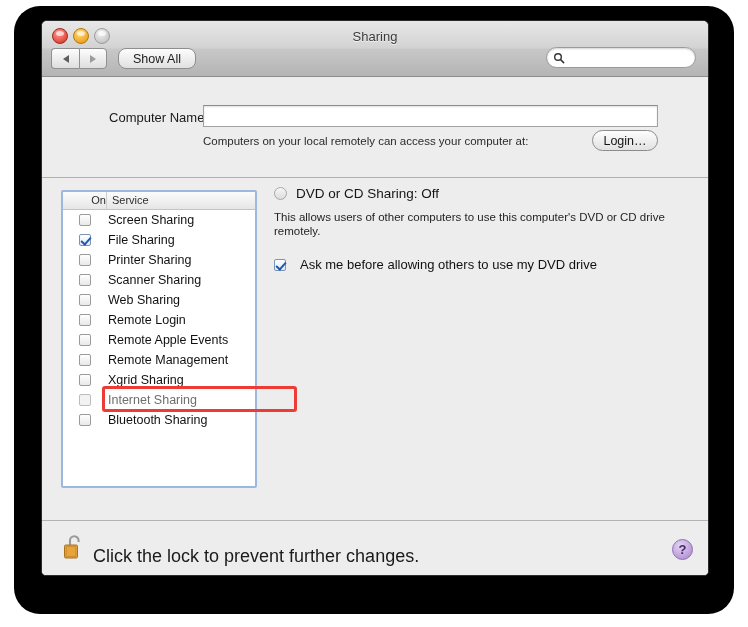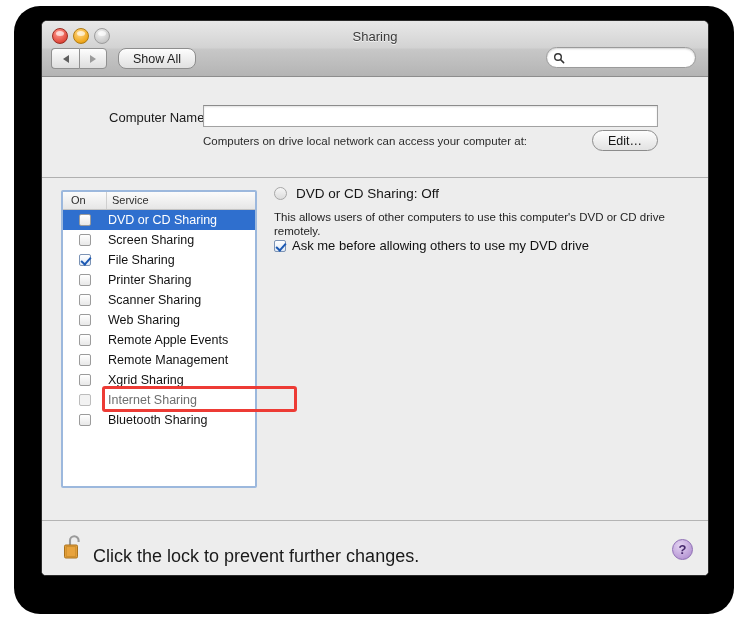--- a/index.html
+++ b/index.html
@@ -239,20 +239,21 @@
     border-bottom: 1px solid #c3c3c3;
     font-size: 11px;
     color: #2d2d2d;
   }
   #col-on {
     width: 44px;
     padding-left: 8px;
     line-height: 17px;
     border-right: 1px solid #cfcfcf;
     box-sizing: border-box;
+    text-align: right;
   }
   #col-service {
     flex: 1;
     padding-left: 5px;
     line-height: 17px;
     box-sizing: border-box;
   }
   .service-row {
     display: flex;
     align-items: center;
@@ -318,24 +319,26 @@
     margin-right: 9px;
   }
   #detail-desc {
     margin-top: 9px;
     font-size: 11.5px;
     color: #242424;
     line-height: 14px;
     width: 398px;
   }
   #ask-row {
+    margin-top: 19px;
     display: flex;
     align-items: center;
     font-size: 13px;
     color: #111111;
+    gap: 8px;
   }
   #ask-checkbox { margin-right: 6px; }
 
   
   #bottom-bar {
     position: relative;
     height: 56px;
     background: #ededed;
     border-top: 1px solid #b4b4b4;
   }
@@ -414,40 +417,34 @@
         <circle cx="5" cy="5" r="3.3" fill="none" stroke="#333" stroke-width="1.4"></circle>
         <line x1="7.5" y1="7.5" x2="10.6" y2="10.6" stroke="#333" stroke-width="1.6" stroke-linecap="round"></line>
       </svg>
       <input id="search-input" type="text" placeholder="" style="">
     </div>
   </div>
 
   <div id="upper-pane">
     <div id="computer-name-label">Computer Name:</div>
     <input id="computer-name-input" type="text" placeholder="" style="">
-    <div id="network-hint">Computers on drive local network can access your computer at:</div>
+    <div id="network-hint">Computers on your local remotely can access your computer at:</div>
     <div id="edit-button">
-      <span>Edit…</span>
+      <span>Login…</span>
     </div>
   </div>
 
   <div id="content">
 
     <div id="service-list-box">
       <div id="list-header">
         <div id="col-on">On</div>
         <div id="col-service">Service</div>
       </div>
       <div id="service-rows">
-          <div class="service-row selected">
-            <div class="row-check">
-              <span class="cb"></span>
-            </div>
-            <div class="row-label">DVD or CD Sharing</div>
-          </div>
           <div class="service-row">
             <div class="row-check">
               <span class="cb"></span>
             </div>
             <div class="row-label">Screen Sharing</div>
           </div>
           <div class="service-row">
             <div class="row-check">
               <span class="cb checked"></span>
             </div>
@@ -463,20 +460,26 @@
             <div class="row-check">
               <span class="cb"></span>
             </div>
             <div class="row-label">Scanner Sharing</div>
           </div>
           <div class="service-row">
             <div class="row-check">
               <span class="cb"></span>
             </div>
             <div class="row-label">Web Sharing</div>
+          </div>
+          <div class="service-row">
+            <div class="row-check">
+              <span class="cb"></span>
+            </div>
+            <div class="row-label">Remote Login</div>
           </div>
           <div class="service-row">
             <div class="row-check">
               <span class="cb"></span>
             </div>
             <div class="row-label">Remote Apple Events</div>
           </div>
           <div class="service-row">
             <div class="row-check">
               <span class="cb"></span>

